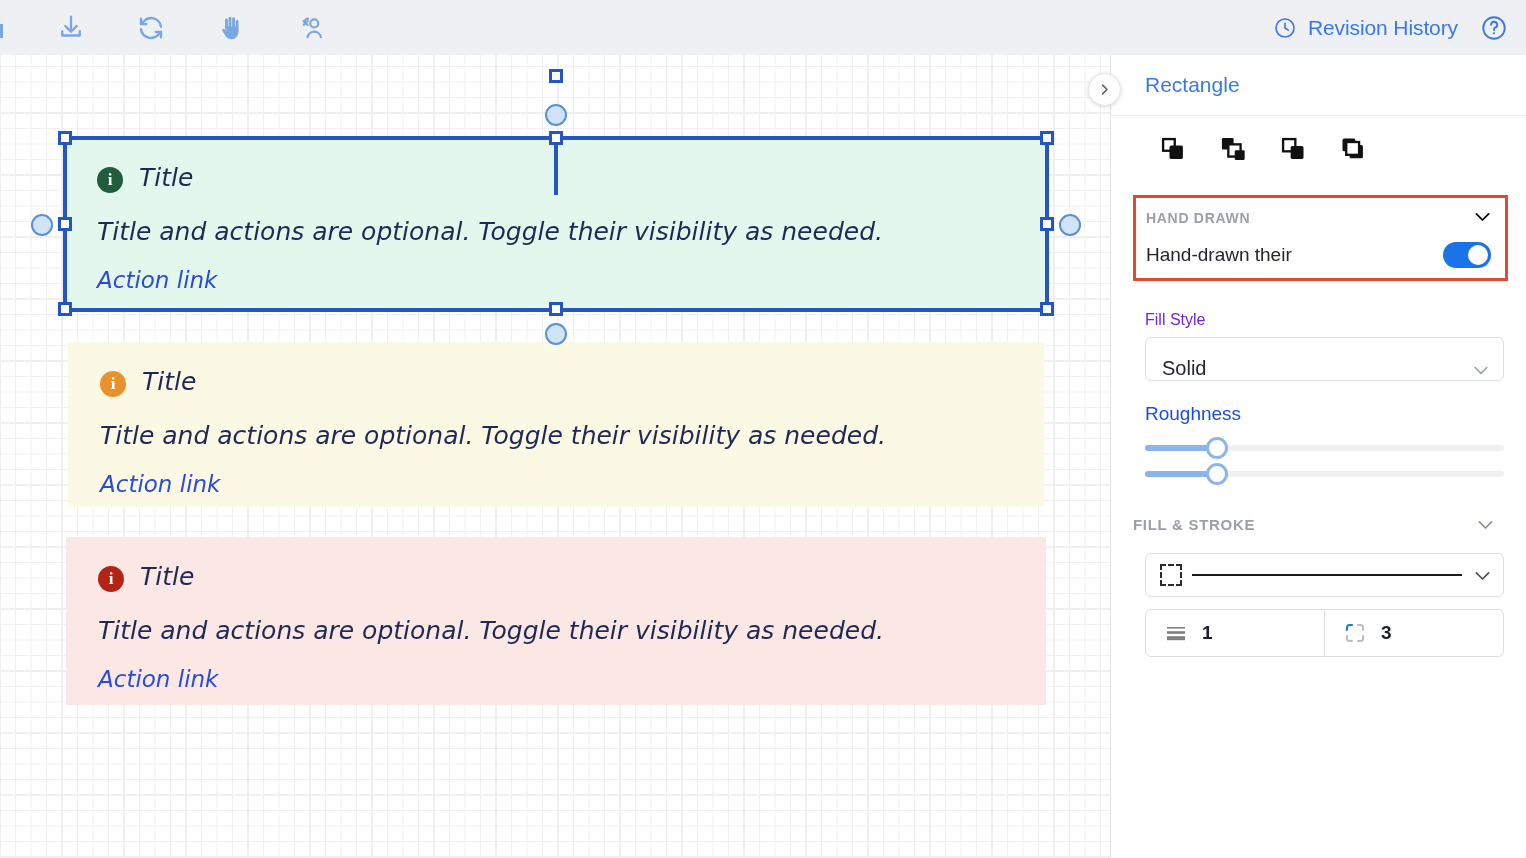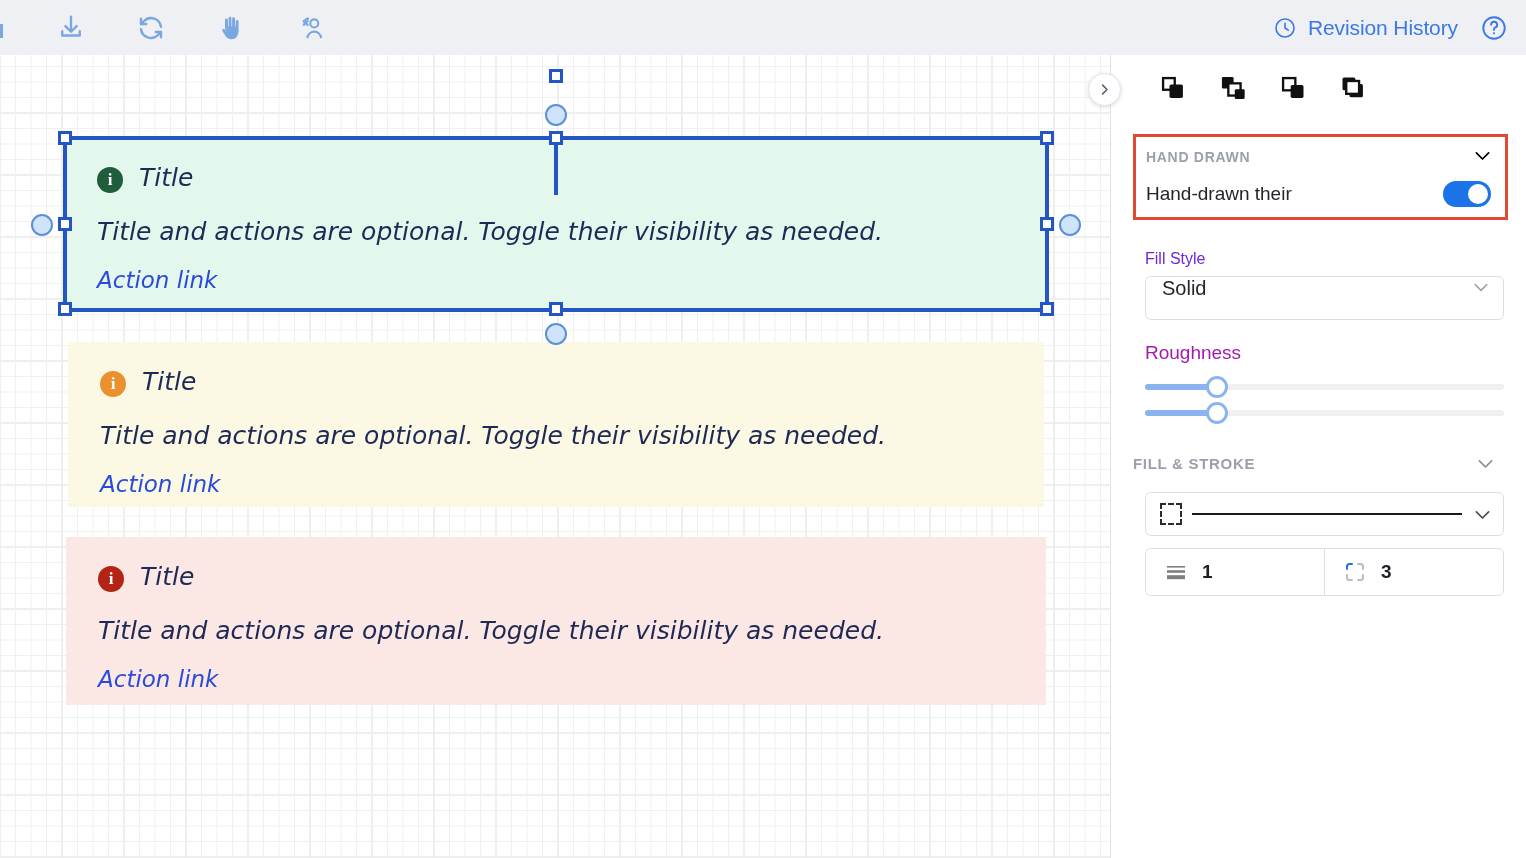--- a/index.html
+++ b/index.html
@@ -145,26 +145,26 @@
     position: relative; cursor: pointer; flex: 0 0 auto;
   }
   .toggle .knob {
     position: absolute; right: 3px; top: 3px; width: 20px; height: 20px;
     border-radius: 50%; background: #ffffff;
   }
 
   .field-label { font-size: 16px; color: #6d28d9; padding: 0 0 0 34px; margin-top: 30px; }
   .select-box {
     margin: 8px 22px 0 34px; height: 44px; border: 1px solid #dcdee3; border-radius: 6px;
-    display: flex; align-items: flex-start; justify-content: space-between;
+    display: flex; align-items: flex-end; justify-content: space-between;
     padding: 0 12px 0 16px; font-size: 20px; color: #23262c; cursor: pointer;
   }
   .select-box .sb-chev { color: #9aa0ab; display:flex; }
 
-  .slider-label { font-size: 19px; color: #a21caf; padding-left: 34px; margin-top: 22px; }
+  .slider-label { font-size: 19px; color: #1d4ed8; padding-left: 34px; margin-top: 22px; }
   .slider {
     position: relative; margin: 20px 22px 0 34px; height: 6px;
     background: #f0f0f2; border-radius: 3px; cursor: pointer;
   }
   .slider .fill { position: absolute; left: 0; top: 0; height: 6px; background: #8cb4ec; border-radius: 3px; }
   .slider .thumb {
     position: absolute; top: -8px; width: 22px; height: 22px; border-radius: 50%;
     background: #ffffff; border: 3px solid #8cb4ec; transform: translateX(-11px);
   }
 
@@ -309,20 +309,23 @@
   <div class="panel-toggle">
     <span style="display:flex">
       <svg width="15" height="15" viewBox="0 0 24 24" fill="none" stroke="currentColor" stroke-width="2.6" stroke-linecap="round" stroke-linejoin="round">
         <path d="M9 5l7 7-7 7"></path>
       </svg>
     </span>
   </div>
 
   <div class="panel">
 
+    <div class="panel-header">
+      <span class="ph-title">Rectangle</span>
+    </div>
 
     <div class="arrange-row">
       <div class="arrange-btn">
         <svg width="28" height="28" viewBox="0 0 24 24">
           <rect x="3.5" y="3.5" width="10" height="10" fill="#fff" stroke="#111" stroke-width="2"></rect>
           <rect x="9" y="9" width="11.5" height="11.5" rx="1.5" fill="#111"></rect>
         </svg>
       </div>
       <div class="arrange-btn">
         <svg width="28" height="28" viewBox="0 0 24 24">

